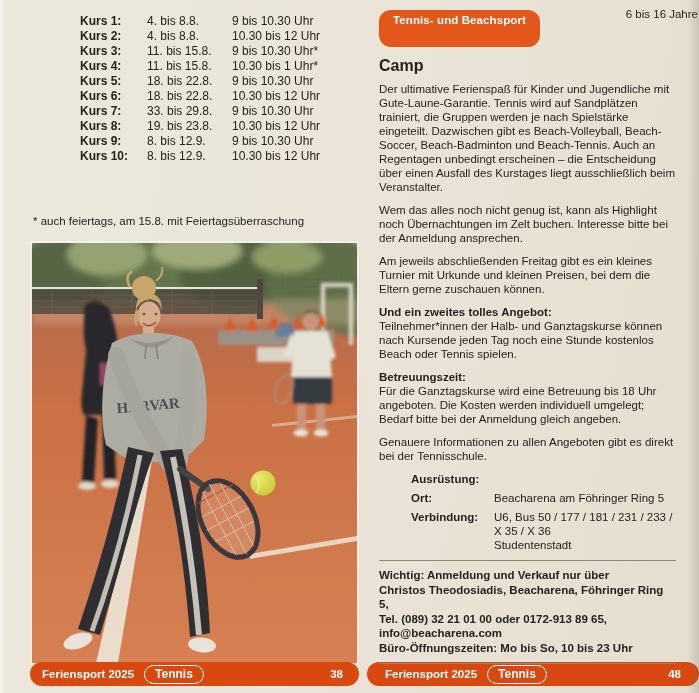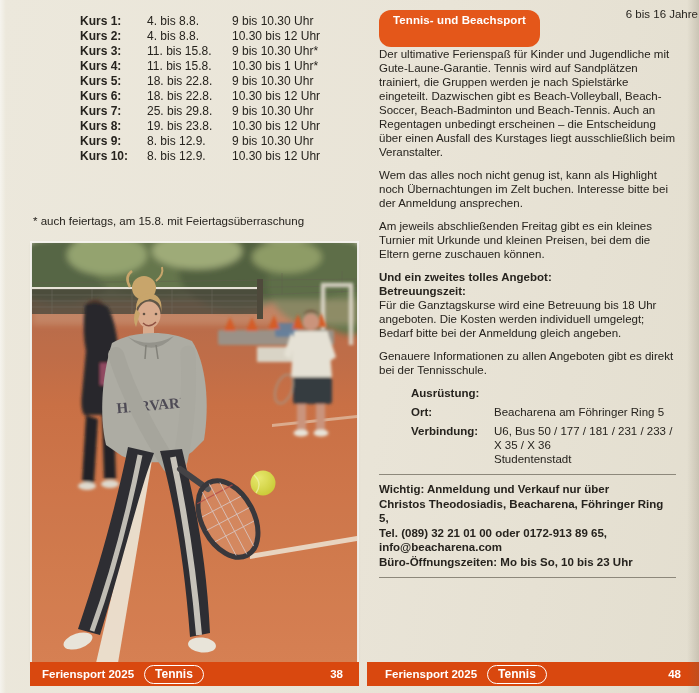--- a/index.html
+++ b/index.html
@@ -18,21 +18,21 @@
   .c-label{width:67px;font-weight:bold;}
   .c-date{width:85px;}
   .footnote{position:absolute;left:33px;top:215px;font-size:11.5px;}
 
   .photo{position:absolute;left:32px;top:243px;width:325px;height:420px;
          box-shadow:0 0 0 2px rgba(255,255,255,0.55), 0 1px 3px rgba(90,80,60,0.35);}
   .photo svg{display:block;}
 
   
   .bar{position:absolute;top:662px;height:24px;background:#d9480f;color:#fff;
-       display:flex;align-items:center;font-weight:bold;font-size:11.5px;box-sizing:border-box;}
+       display:flex;align-items:center;font-weight:bold;font-size:11.5px;box-sizing:border-box;border-radius:15px;}
   .bar-left{left:30px;width:329px;padding:0 16px 0 12px;}
   .bar-right{left:367px;width:332px;padding:0 18px;}
   .tag-pill{border:1.2px solid #fff;border-radius:10px;padding:1px 10px 2px;font-size:12px;
             margin-left:10px;font-weight:bold;}
   .page-num{margin-left:auto;}
 
   
   .right-col{position:absolute;left:379px;top:10px;width:297px;font-size:11.5px;line-height:14px;}
   .badge{display:inline-block;background:#e4571a;color:#fff;font-weight:bold;font-size:11.5px;
          padding:3px 14px 20px;border-radius:12px;letter-spacing:0.1px;}
@@ -78,21 +78,21 @@
       <span class="c-date">18. bis 22.8.</span>
       <span class="c-time">9 bis 10.30 Uhr</span>
     </div>
     <div class="course-row">
       <span class="c-label">Kurs 6:</span>
       <span class="c-date">18. bis 22.8.</span>
       <span class="c-time">10.30 bis 12 Uhr</span>
     </div>
     <div class="course-row group-start">
       <span class="c-label">Kurs 7:</span>
-      <span class="c-date">25. bis 29.8.</span>
+      <span class="c-date">33. bis 29.8.</span>
       <span class="c-time">9 bis 10.30 Uhr</span>
     </div>
     <div class="course-row">
       <span class="c-label">Kurs 8:</span>
       <span class="c-date">19. bis 23.8.</span>
       <span class="c-time">10.30 bis 12 Uhr</span>
     </div>
     <div class="course-row group-start">
       <span class="c-label">Kurs 9:</span>
       <span class="c-date">8. bis 12.9.</span>
@@ -278,26 +278,28 @@
   <div class="bar bar-right">
     <span>Feriensport 2025</span>
     <span class="tag-pill">Tennis</span>
     <span class="page-num">48</span>
   </div>
 
   <div class="age">6 bis 16 Jahre</div>
 
   <div class="right-col">
     <span class="badge">Tennis- und Beachsport</span>
+    <div class="camp-title">Camp</div>
 
     <p class="para">Der ultimative Ferienspaß für Kinder und Jugendliche mit Gute-Laune-Garantie. Tennis wird auf Sandplätzen trainiert, die Gruppen werden je nach Spielstärke eingeteilt. Dazwischen gibt es Beach-Volleyball, Beach-Soccer, Beach-Badminton und Beach-Tennis. Auch an Regentagen unbedingt erscheinen – die Entscheidung über einen Ausfall des Kurstages liegt ausschließlich beim Veranstalter.</p>
     <p class="para">Wem das alles noch nicht genug ist, kann als Highlight noch Übernachtungen im Zelt buchen. Interesse bitte bei der Anmeldung ansprechen.</p>
     <p class="para">Am jeweils abschließenden Freitag gibt es ein kleines Turnier mit Urkunde und kleinen Preisen, bei dem die Eltern gerne zuschauen können.</p>
 
     <p class="subhead">Und ein zweites tolles Angebot:</p>
+    <p class="para">Teilnehmer*innen der Halb- und Ganztagskurse können nach Kursende jeden Tag noch eine Stunde kostenlos Beach oder Tennis spielen.</p>
 
     <p class="subhead">Betreuungszeit:</p>
     <p class="para">Für die Ganztagskurse wird eine Betreuung bis 18 Uhr angeboten. Die Kosten werden individuell umgelegt; Bedarf bitte bei der Anmeldung gleich angeben.</p>
 
     <p class="para">Genauere Informationen zu allen Angeboten gibt es direkt bei der Tennisschule.</p>
 
     <div class="details">
       <div class="detail-row">
         <div class="detail-label">Ausrüstung:</div>
       </div>

